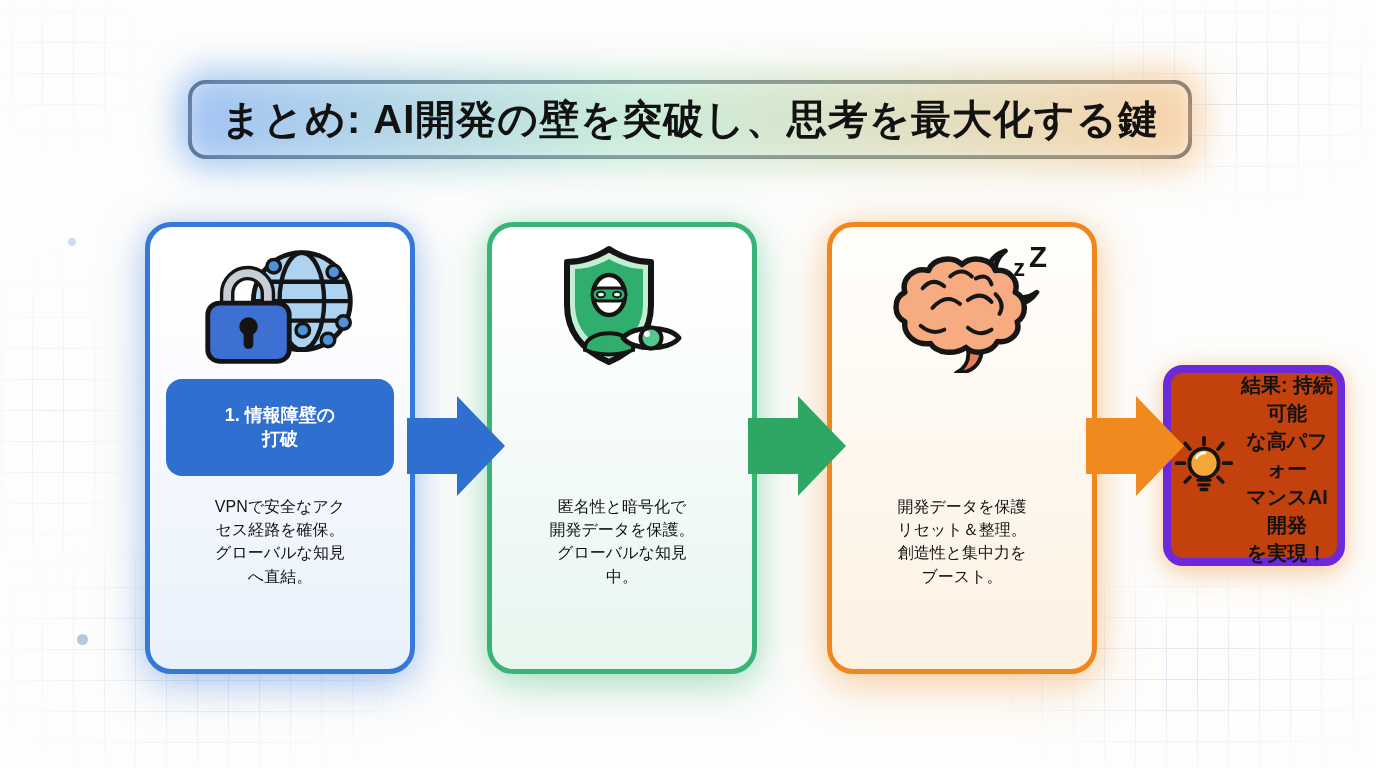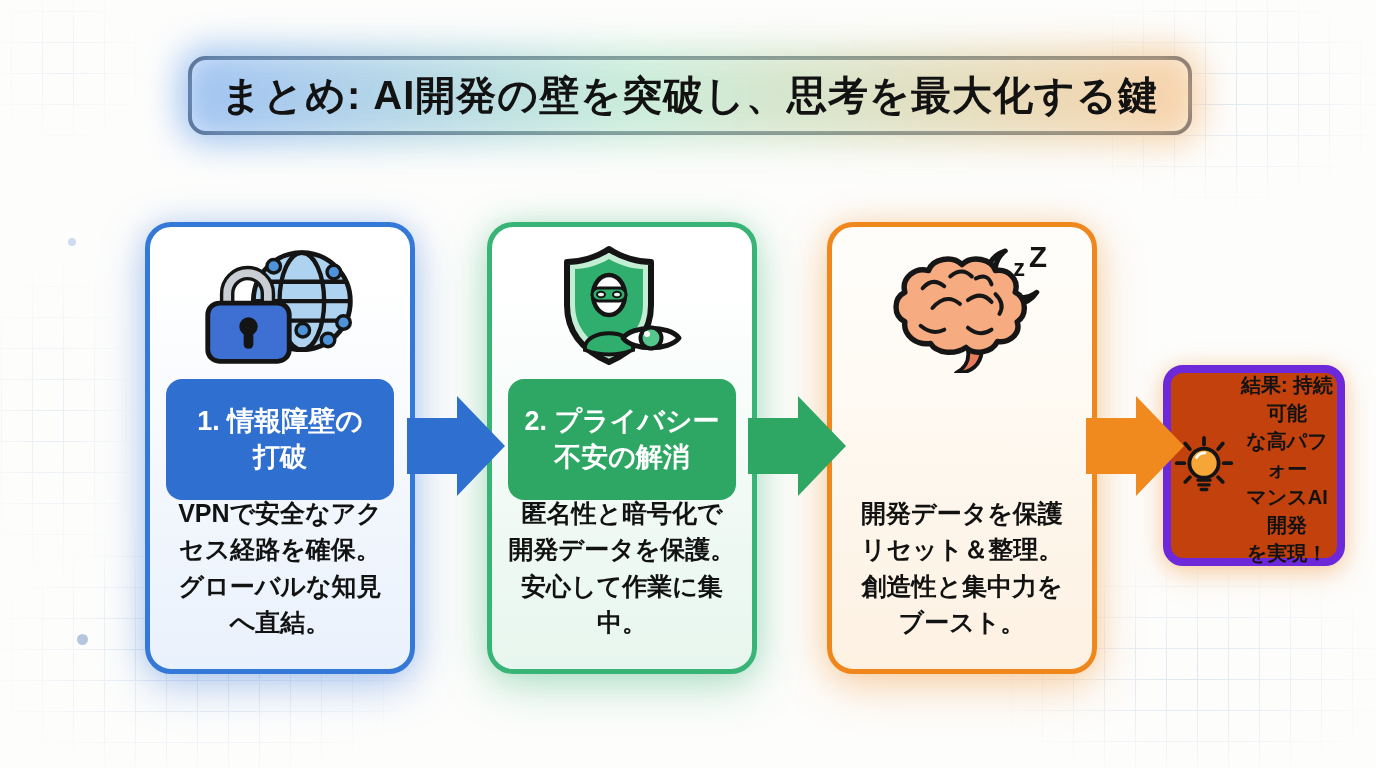--- a/index.html
+++ b/index.html
@@ -21,21 +21,21 @@
   .g-bl{left:-20px;top:525px;width:450px;height:265px;}
   .g-br{left:980px;top:555px;width:420px;height:235px;}
   .g-ml{left:-30px;top:255px;width:170px;height:330px;opacity:.7;}
   .g-tl{left:-20px;top:-20px;width:170px;height:170px;opacity:.55;}
   .dot{position:absolute;border-radius:50%;}
   .dot1{left:77px;top:634px;width:11px;height:11px;background:#b6c6de;}
   .dot2{left:68px;top:238px;width:8px;height:8px;background:#cfdcef;}
 
   
   .banner{
-    position:absolute;left:188px;top:56px;width:1004px;height:79px;
+    position:absolute;left:188px;top:80px;width:1004px;height:79px;
     background:#ffffff;border:4px solid #2f3e52;border-radius:18px;
     display:flex;align-items:center;justify-content:center;
     box-sizing:border-box;z-index:2;
   }
   .banner::before{
     content:"";position:absolute;inset:-13px;z-index:-1;border-radius:28px;
     background:linear-gradient(90deg,#8ab4f0 0%,#bfe9d2 45%,#f7c896 100%);
     filter:blur(17px);opacity:.8;
   }
   .banner-text{font-size:40px;font-weight:900;letter-spacing:1px;white-space:nowrap;}
@@ -52,27 +52,27 @@
     background:linear-gradient(180deg,#ffffff 12%,#e7f6ee 100%);
     box-shadow:0 12px 45px rgba(60,180,120,.36),0 0 24px rgba(60,180,120,.17);}
   .card3{left:827px;border-color:#f0871d;
     background:linear-gradient(180deg,#fffdf9 12%,#fdf1e2 100%);
     box-shadow:0 12px 45px rgba(240,140,40,.36),0 0 24px rgba(240,140,40,.17);}
   .card-icon{position:absolute;top:16px;left:0;right:0;display:flex;justify-content:center;}
   .badge{
     position:absolute;top:152px;left:50%;transform:translateX(-50%);
     width:228px;min-height:92px;border-radius:16px;box-sizing:border-box;
     display:flex;align-items:center;justify-content:center;padding:24px 4px;
-    color:#ffffff;font-size:27px;font-weight:800;line-height:1.35;
+    color:#ffffff;font-size:18px;font-weight:800;line-height:1.35;
     text-align:center;white-space:pre-line;
   }
   .badge1{background:#2f6fd0;} .badge2{background:#2da763;} .badge3{background:#f0871d;}
   .card-body{
     position:absolute;top:268px;left:9px;right:9px;
-    font-size:25px;font-weight:700;line-height:1.45;text-align:center;
+    font-size:16px;font-weight:400;line-height:1.45;text-align:center;
     white-space:pre-line;color:#121212;
   }
 
   
   .arrow{position:absolute;top:392px;width:98px;height:108px;z-index:4;}
   .arrow1{left:407px;color:#2f6fd0;}
   .arrow2{left:748px;color:#2da763;}
   .arrow3{left:1086px;color:#f08a1e;}
 
   
@@ -145,25 +145,23 @@
         <path d="M38 103 C42 86 82 86 86 103 L86 107 C70 113 54 113 38 107 Z" fill="#2fae6e" stroke="#141414" stroke-width="4"></path>
         <ellipse cx="62" cy="52" rx="16" ry="20" fill="#ffffff" stroke="#141414" stroke-width="4.5"></ellipse>
         <rect x="45" y="45" width="34" height="13" rx="6.5" fill="#2fae6e" stroke="#141414" stroke-width="3"></rect>
         <ellipse cx="54" cy="51.5" rx="4" ry="2.8" fill="#eafaf0" stroke="#141414" stroke-width="2"></ellipse>
         <ellipse cx="70" cy="51.5" rx="4" ry="2.8" fill="#eafaf0" stroke="#141414" stroke-width="2"></ellipse>
         <path d="M76 95 C86 82 122 82 132 95 C122 108 86 108 76 95 Z" fill="#ffffff" stroke="#141414" stroke-width="5" stroke-linejoin="round"></path>
         <circle cx="104" cy="95" r="10.5" fill="#55c68c" stroke="#141414" stroke-width="4"></circle>
         <circle cx="100" cy="91" r="3" fill="#ffffff"></circle>
       </svg>
     </div>
-    <div class="badge badge2">2. プライバシー
-不安の解消</div>
     <div class="card-body">匿名性と暗号化で
 開発データを保護。
-安心して作業に集
+グローバルな知見
 中。</div>
   </div>
 
   <svg class="arrow arrow2" viewBox="0 0 98 108">
     <polygon points="0,26 50,26 50,4 98,54 50,104 50,82 0,82" fill="currentColor"></polygon>
   </svg>
 
   <div class="card card3">
     <div class="card-icon">
       <svg width="180" height="130" viewBox="0 0 180 132">

